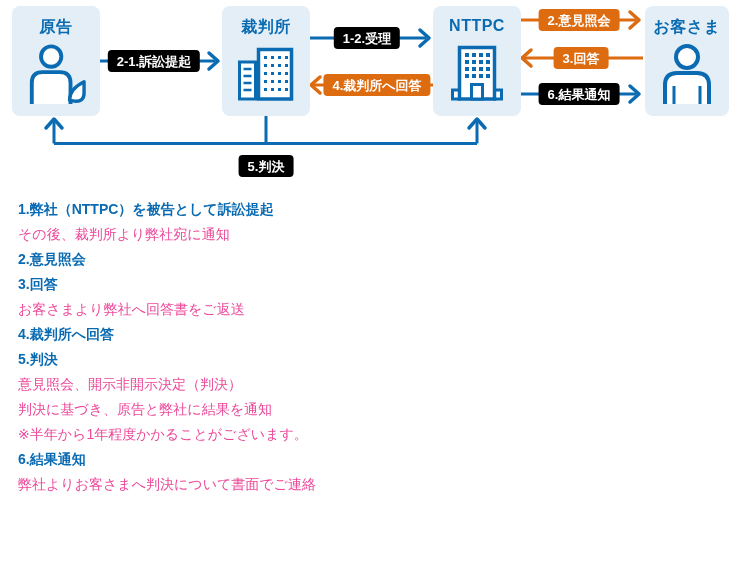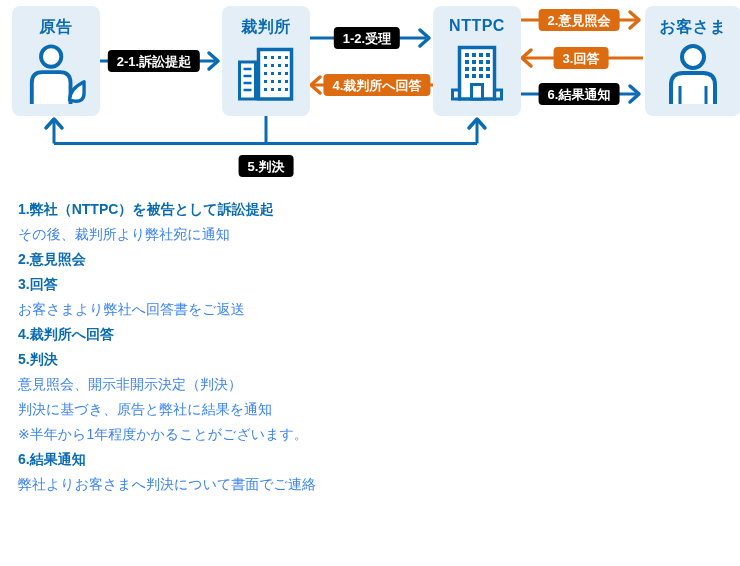--- a/index.html
+++ b/index.html
@@ -9,35 +9,35 @@
   }
   .diagram { position:relative; width:740px; height:190px; }
   .entity {
     position:absolute; top:6px; width:88px; height:110px;
     background:#e4eef6; border-radius:8px;
     display:flex; flex-direction:column; align-items:center;
   }
   #entity-plaintiff { left:12px; }
   #entity-court     { left:222px; }
   #entity-nttpc     { left:433px; }
-  #entity-customer  { left:645px; width:96px; }
+  #entity-customer  { left:645px; width:84px; }
   .entity .title { margin-top:11px; font-size:16px; font-weight:bold; color:#0a6bb2; letter-spacing:0.5px; }
   .entity .iconwrap { flex:1; display:flex; align-items:center; justify-content:center; padding-bottom:6px; }
   svg.flow { position:absolute; left:0; top:0; }
   .pill {
     position:absolute; transform:translate(-50%,-50%);
     color:#ffffff; font-size:13px; font-weight:bold; line-height:1;
     padding:5px 9px 4px; border-radius:4px; white-space:nowrap;
   }
   .pill.blue   { background:#000000; }
   .pill.orange { background:#dd6b10; }
   .steps { padding:7px 20px 0 18px; }
   .steps p { margin:0; font-size:14px; line-height:25px; }
   .steps .h { color:#0a6bb2; font-weight:bold; }
-  .steps .b { color:#3b82f6; }
+  .steps .b { color:#ec4899; }
 </style>
 </head>
 <body>
 
 <div class="diagram">
 
   <svg class="flow" width="740" height="190" viewBox="0 0 740 190">
 
     <g stroke="#0a6bb2" stroke-width="3" fill="none">
       <line x1="100" y1="61" x2="215" y2="61"></line>

